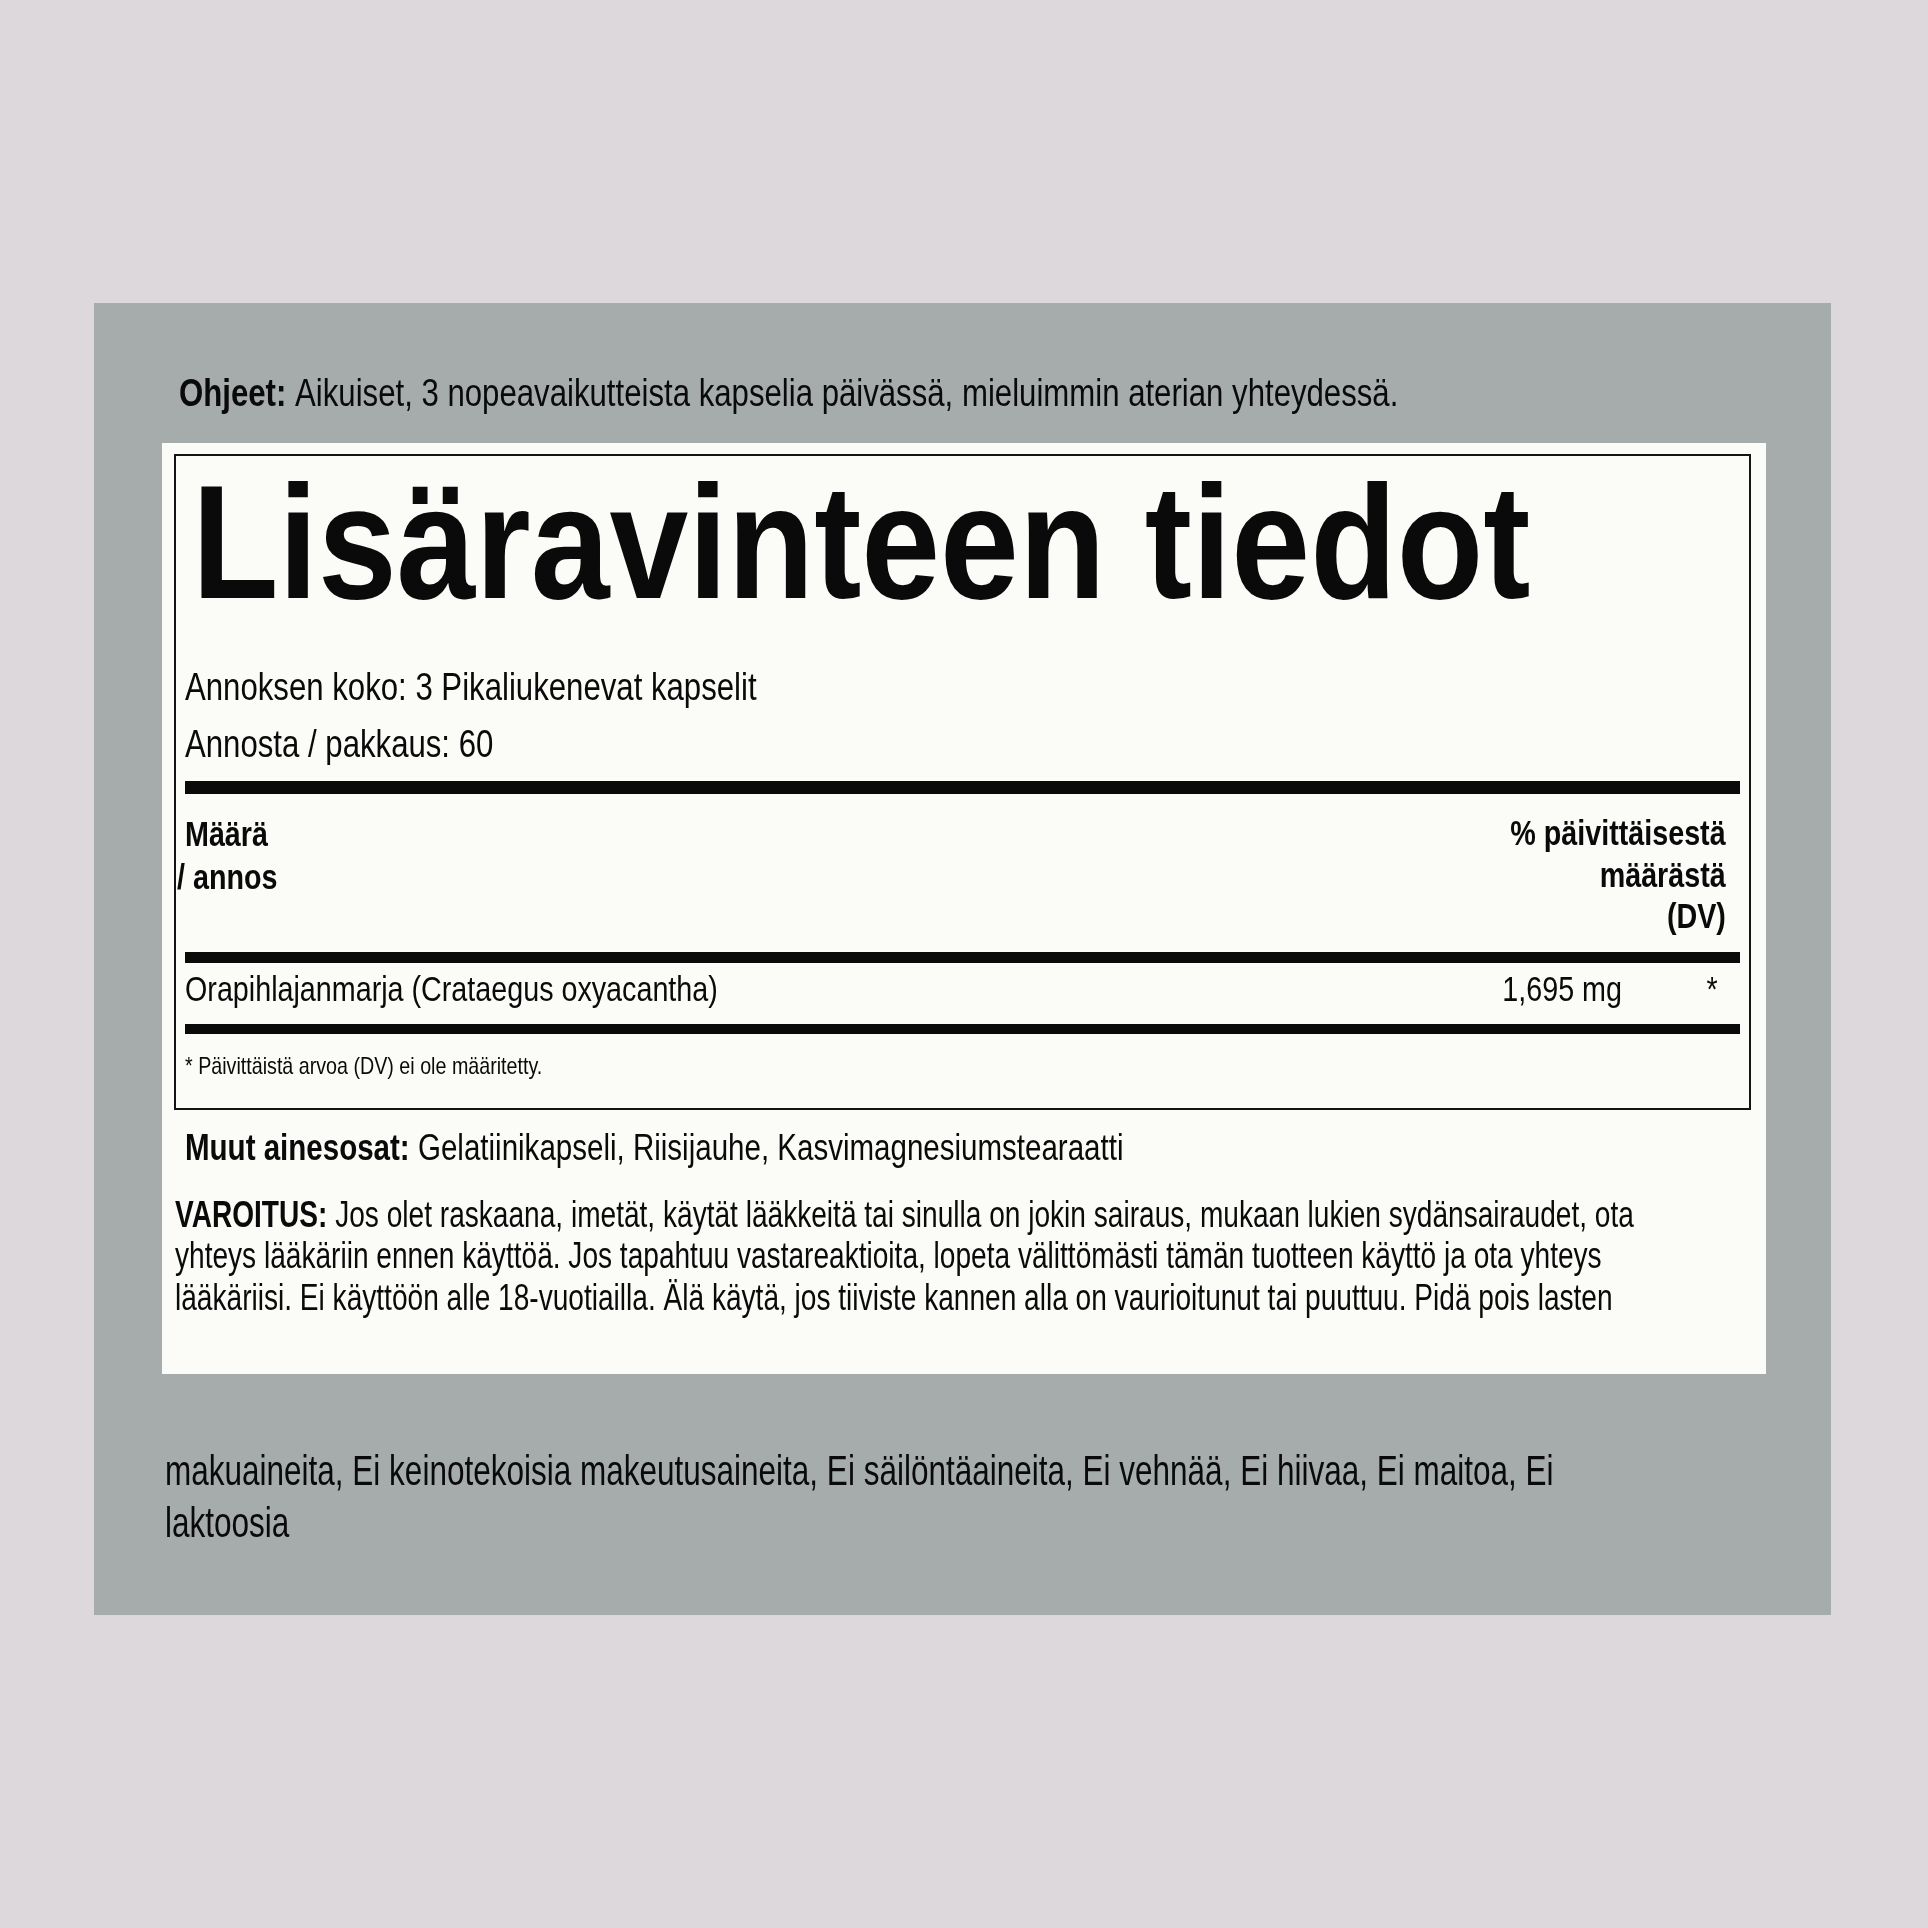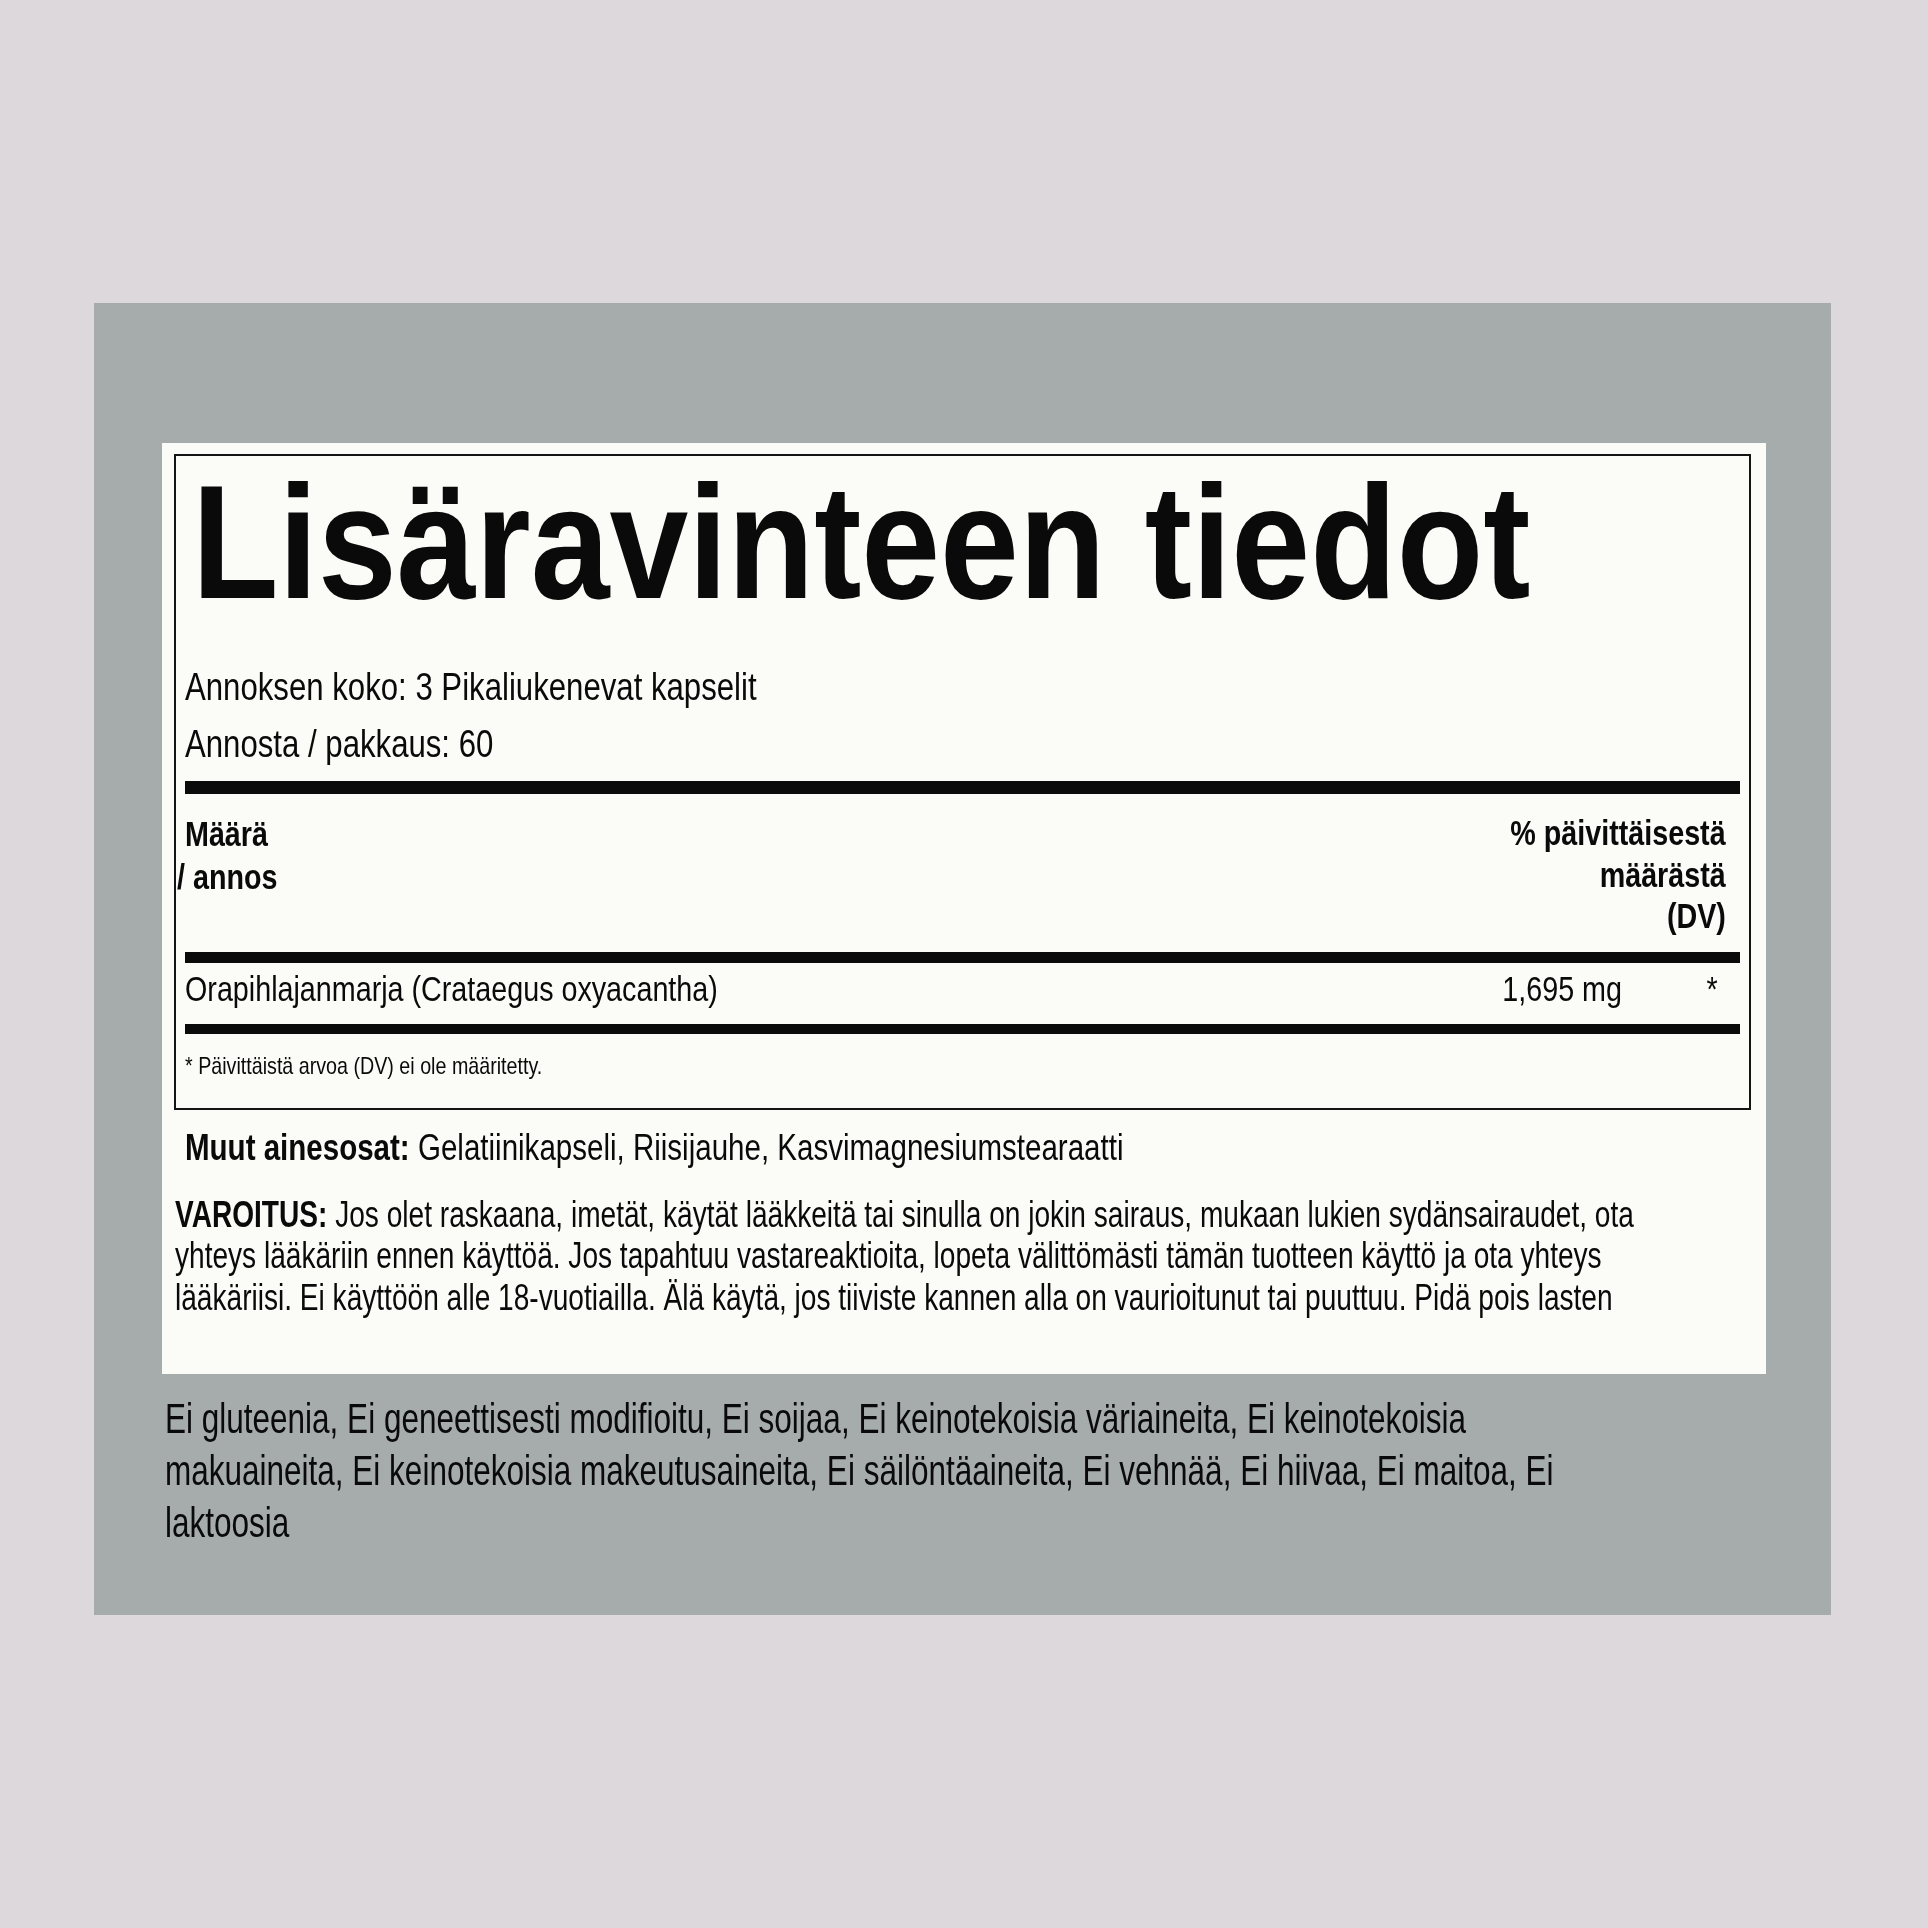--- a/index.html
+++ b/index.html
@@ -33,20 +33,25 @@
   .sx75>span{transform:scaleX(.75);}
   .sx78>span{transform:scaleX(.78);}
 </style>
 </head>
 <body>
 
 <div id="stage">
 
   <div class="abs panel" style="left:94px;top:303px;width:1737px;height:1312px;"></div>
 
+  <div class="t f40" style="left:179px;top:374px;">
+    <span>
+      <span class="lead">Ohjeet:</span><span>Aikuiset, 3 nopeavaikutteista kapselia päivässä, mieluimmin aterian yhteydessä.</span>
+    </span>
+  </div>
 
   <div class="abs whitebox" style="left:162px;top:443px;width:1604px;height:931px;"></div>
 
   <div class="abs innerbox" style="left:174px;top:454px;width:1573px;height:652px;"></div>
 
   <div class="t title" style="left:192px;top:462px;">
     <span>Lisäravinteen tiedot</span>
   </div>
 
   <div class="t f40" style="left:185px;top:668px;">
@@ -103,23 +108,20 @@
       <span class="lead">VAROITUS:</span><span>Jos olet raskaana, imetät, käytät lääkkeitä tai sinulla on jokin sairaus, mukaan lukien sydänsairaudet, ota</span>
     </span>
   </div>
   <div class="t f38 sx78" style="left:175px;top:1238px;">
     <span>yhteys lääkäriin ennen käyttöä. Jos tapahtuu vastareaktioita, lopeta välittömästi tämän tuotteen käyttö ja ota yhteys</span>
   </div>
   <div class="t f38 sx78" style="left:175px;top:1280px;">
     <span>lääkäriisi. Ei käyttöön alle 18-vuotiailla. Älä käytä, jos tiiviste kannen alla on vaurioitunut tai puuttuu. Pidä pois lasten</span>
   </div>
 
-  <div class="t f45 sx75" style="left:165px;top:1398px;">
-    <span>Ei gluteenia, Ei geneettisesti modifioitu, Ei soijaa, Ei keinotekoisia väriaineita, Ei keinotekoisia</span>
-  </div>
   <div class="t f45 sx75" style="left:165px;top:1450px;">
     <span>makuaineita, Ei keinotekoisia makeutusaineita, Ei säilöntäaineita, Ei vehnää, Ei hiivaa, Ei maitoa, Ei</span>
   </div>
   <div class="t f45 sx75" style="left:165px;top:1502px;">
     <span>laktoosia</span>
   </div>
 
 </div>
 
 

